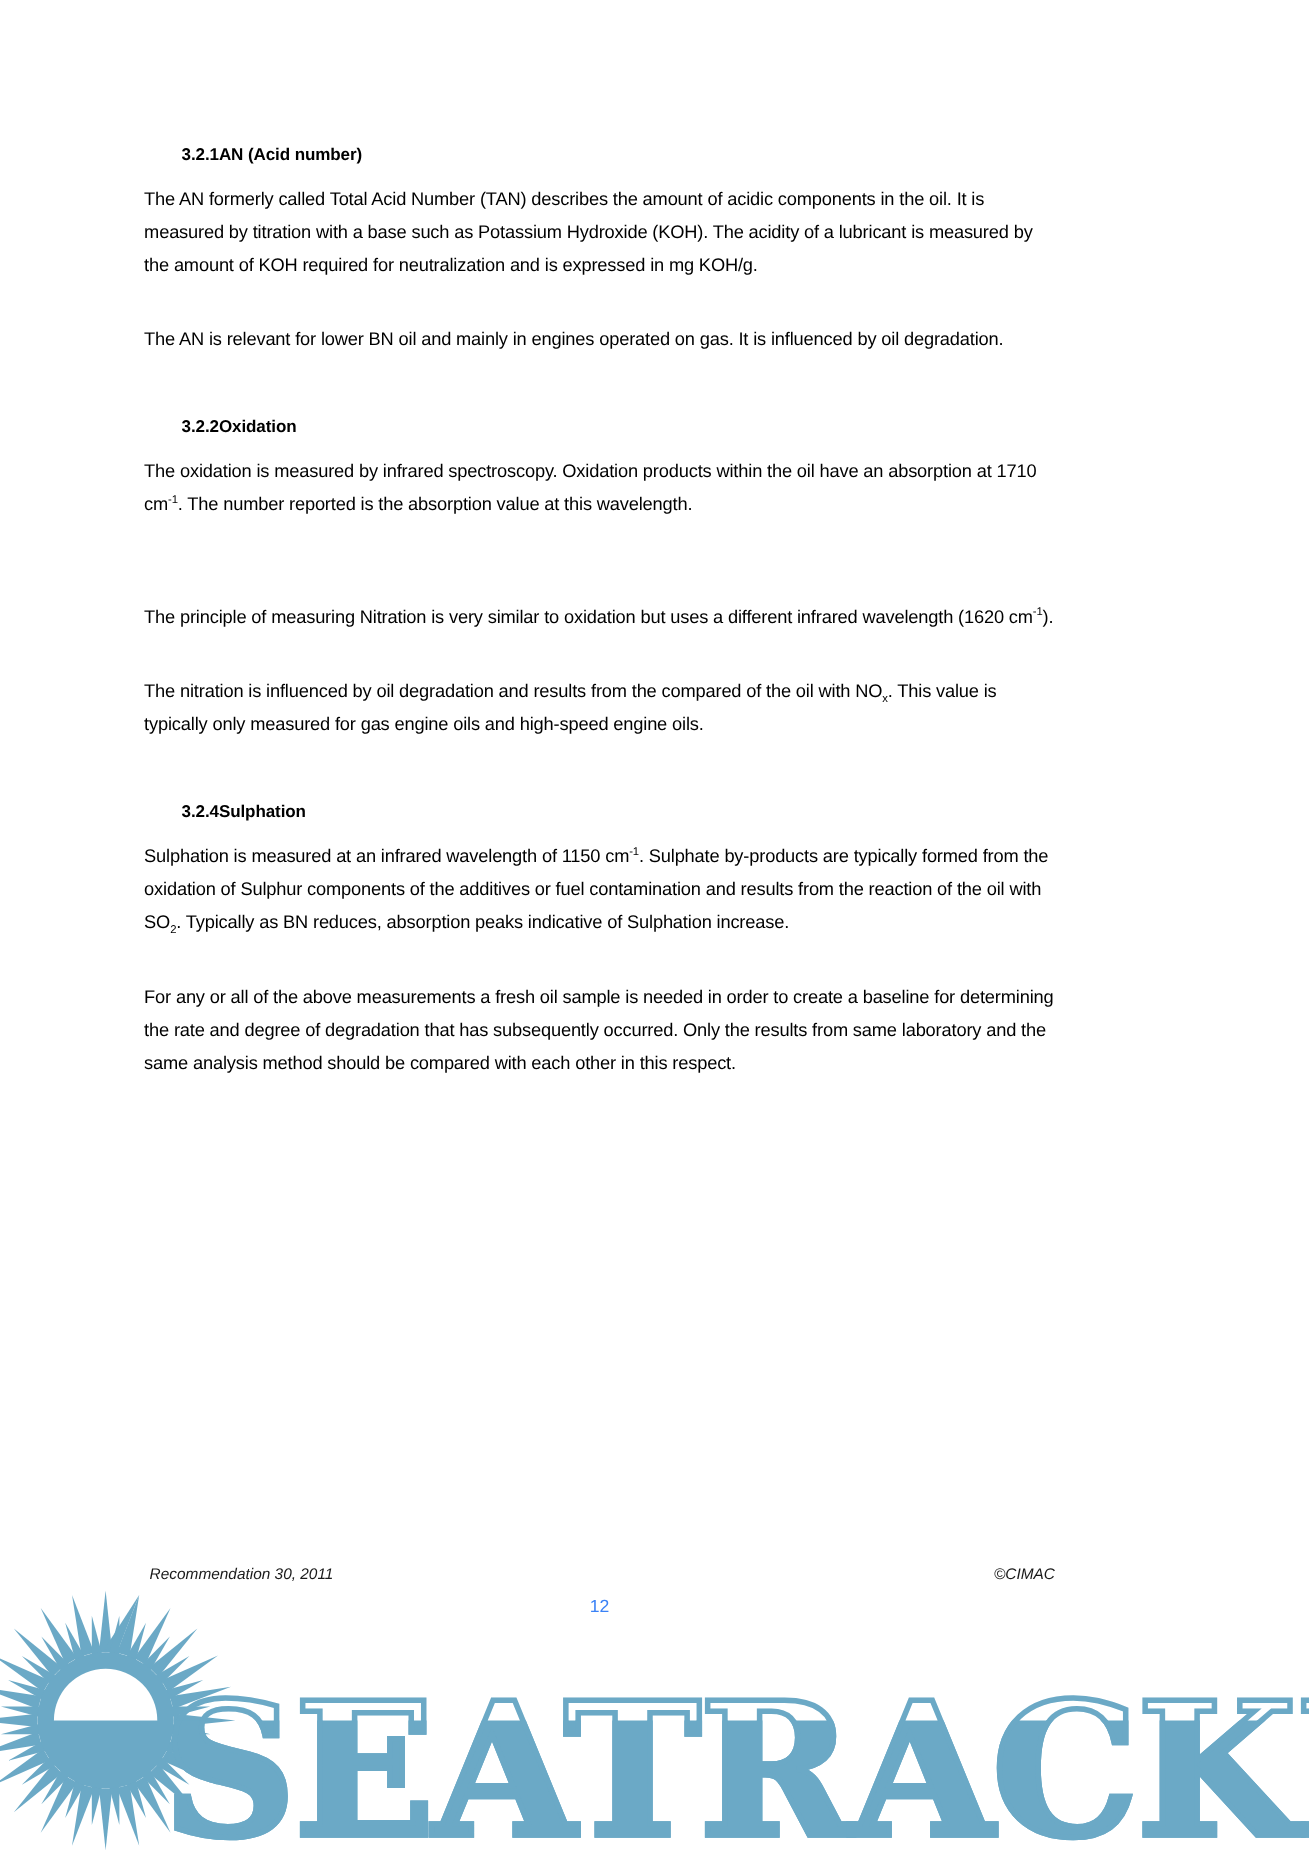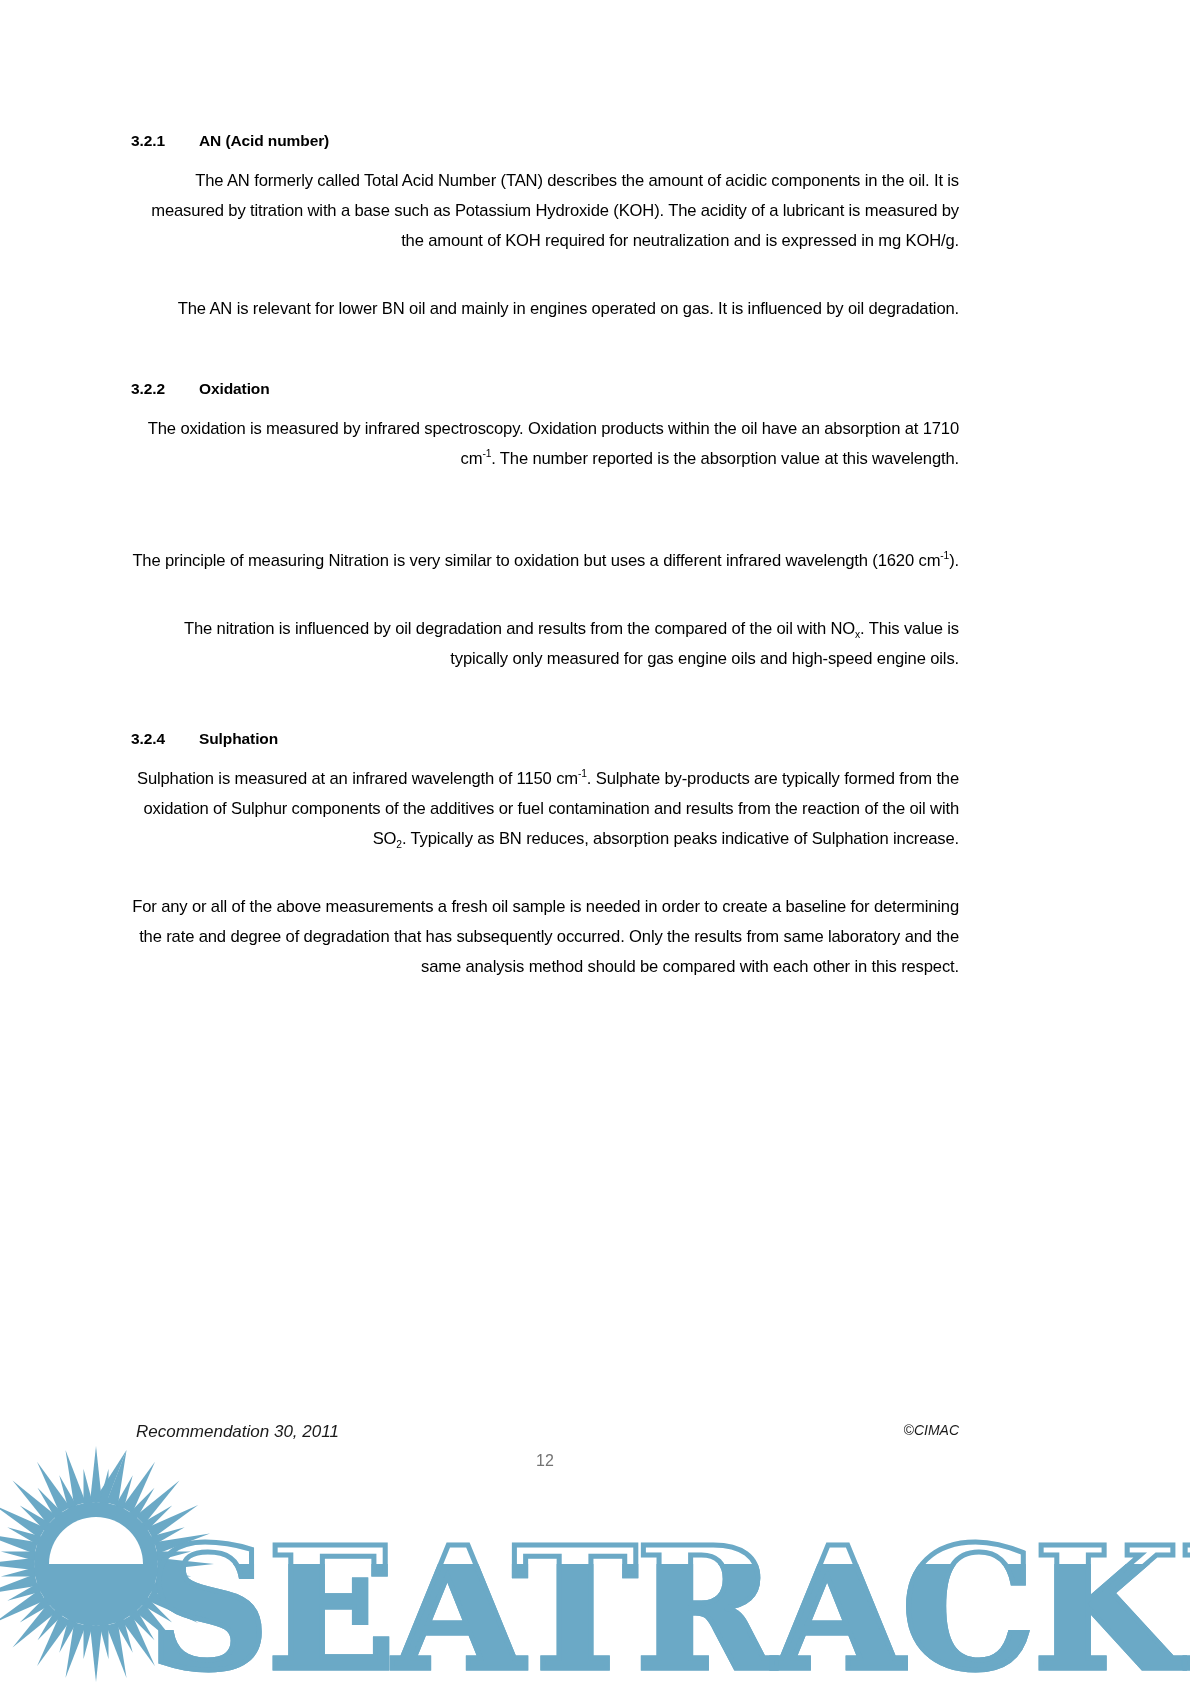--- a/index.html
+++ b/index.html
@@ -26,28 +26,29 @@
   h3.heading {
     font-size: 15.5px;
     font-weight: bold;
     color: #000000;
     margin: 0 0 16px 0;
     letter-spacing: -0.1px;
   }
   h3.heading .num {
     display: inline-block;
     width: 68px;
+    text-align: right;
   }
   p.para {
     font-size: 16.6px;
     line-height: 30px;
     color: #000000;
     margin: 0 0 22px 0;
     letter-spacing: -0.15px;
-    text-align: right;
+    text-align: left;
   }
   p.para.tight {
     margin-bottom: 0;
   }
   .gap-lg { height: 34px; }
   .gap-sm { height: 16px; }
   sup { font-size: 0.62em; vertical-align: super; line-height: 0; }
   sub { font-size: 0.62em; vertical-align: sub; line-height: 0; }
 
   
@@ -61,39 +62,39 @@
   }
   .footer-line {
     position: relative;
     height: 24px;
   }
   .footer-left {
     position: absolute;
     left: 5px;
     top: 0;
     font-style: italic;
-    font-size: 17px;
+    font-size: 14px;
     color: #1a1a1a;
   }
   .footer-right {
     position: absolute;
     right: 0px;
     top: 0;
     font-style: italic;
     font-size: 14px;
     color: #1a1a1a;
   }
   .footer-page {
     position: absolute;
     left: 0;
     right: 0;
     top: 30px;
     text-align: center;
     font-size: 16px;
-    color: #737373;
+    color: #3b82f6;
   }
 
   
   .watermark {
     position: absolute;
     left: 0;
     top: 1368px;
     width: 1190px;
     height: 316px;
     z-index: 3;

